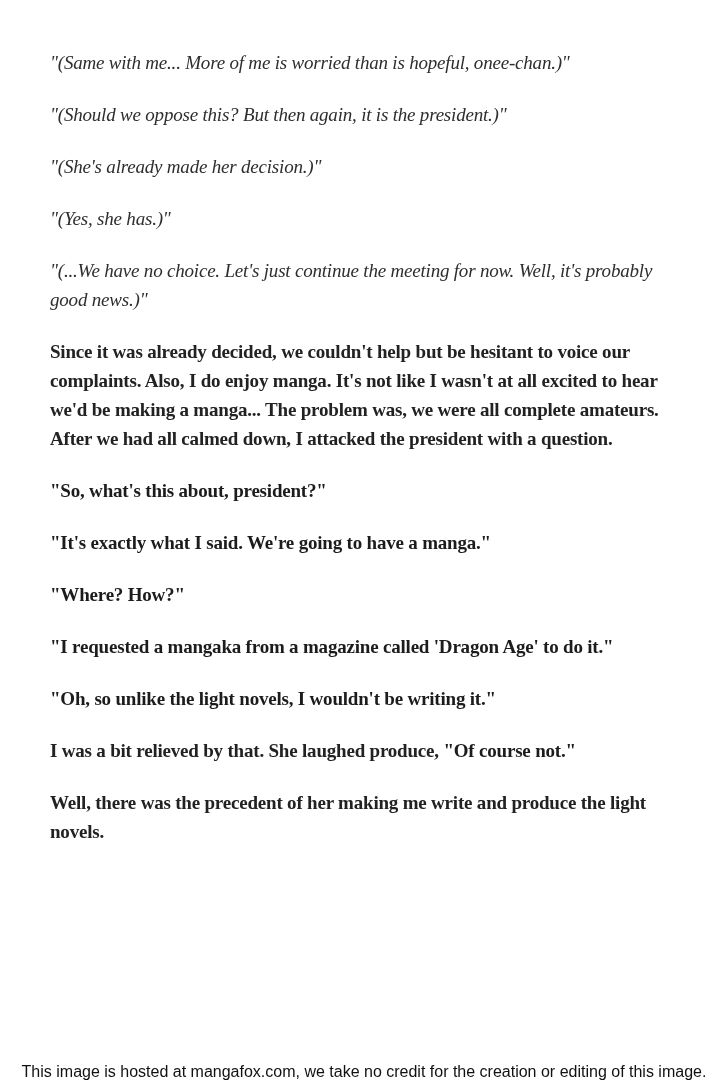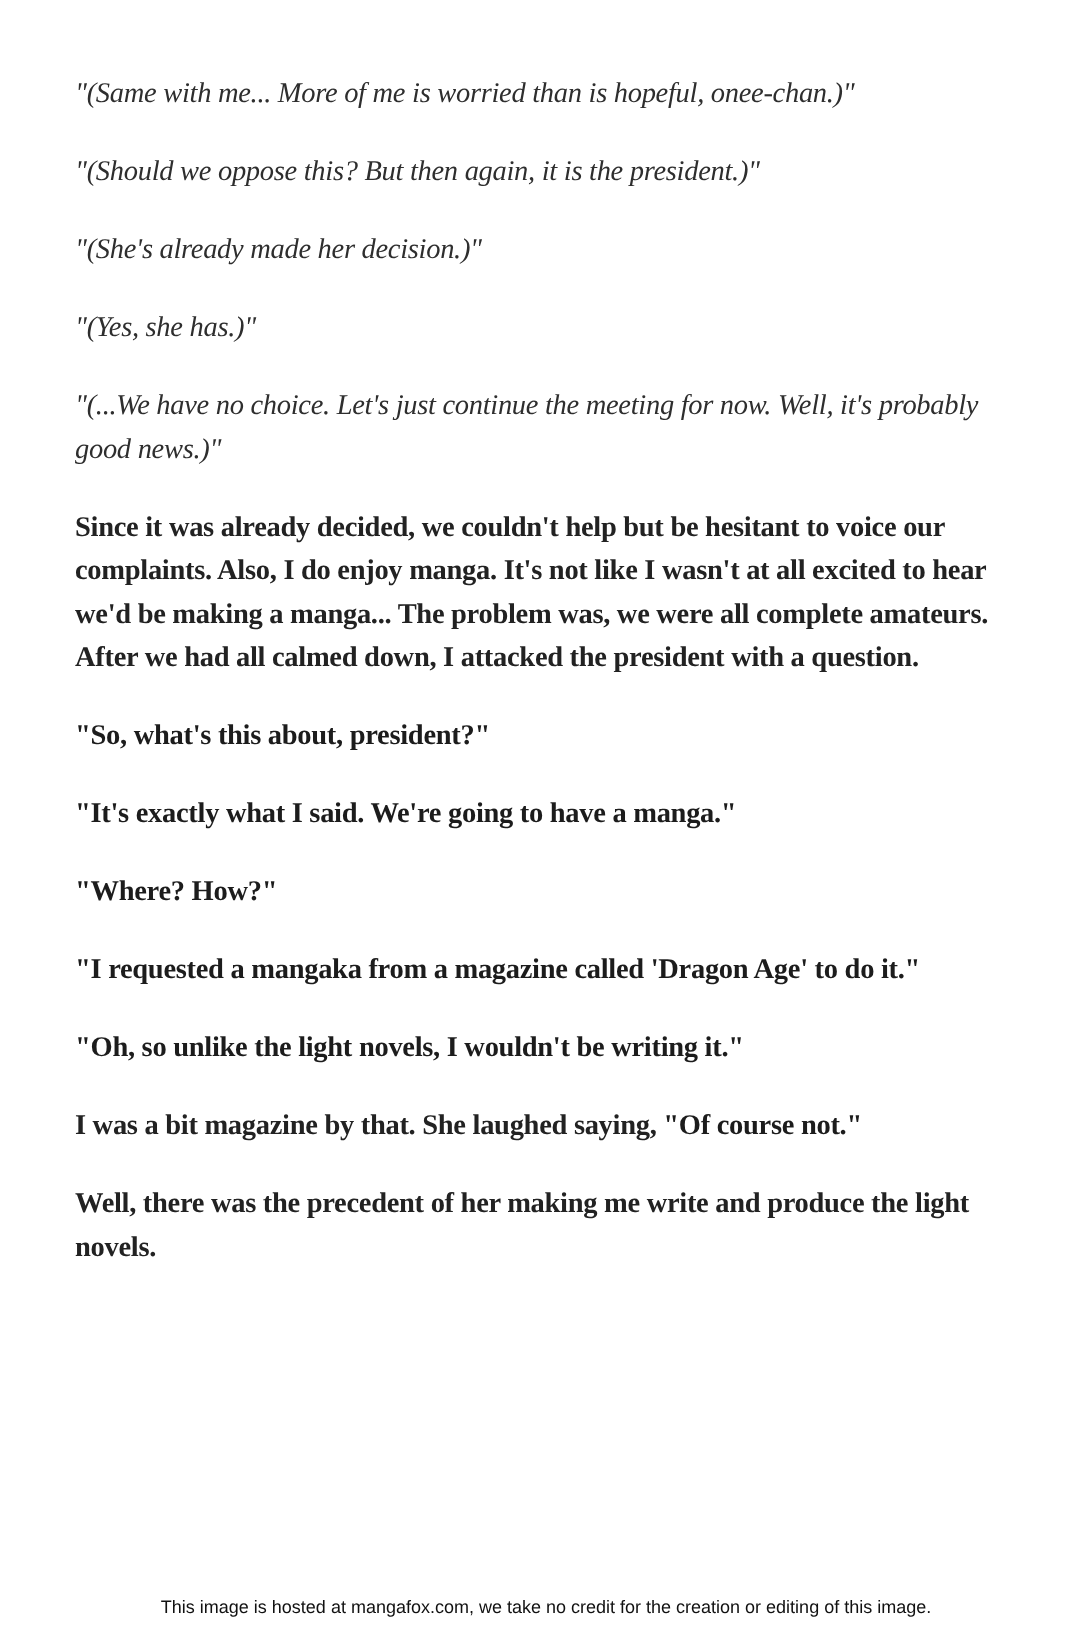--- a/index.html
+++ b/index.html
@@ -38,41 +38,41 @@
   .content span.normal {
     font-weight: bold;
   }
   .footer {
     position: absolute;
     left: 0;
     right: 0;
     bottom: 6px;
     text-align: center;
     font-family: "Liberation Sans", sans-serif;
-    font-size: 12px;
+    font-size: 16px;
     line-height: 15px;
     color: #111111;
   }
 </style>
 </head>
 <body>
 
 <div class="page">
   <div class="content">
     <p class="italic">"(Same with me... More of me is worried than is hopeful, onee-chan.)"</p>
     <p class="italic">"(Should we oppose this? But then again, it is the president.)"</p>
     <p class="italic">"(She's already made her decision.)"</p>
     <p class="italic">"(Yes, she has.)"</p>
     <p class="italic">"(...We have no choice. Let's just continue the meeting for now. Well, it's probably good news.)"</p>
     <p class="normal">Since it was already decided, we couldn't help but be hesitant to voice our complaints. Also, I do enjoy manga. It's not like I wasn't at all excited to hear we'd be making a manga... The problem was, we were all complete amateurs. After we had all calmed down, I attacked the president with a question.</p>
     <p class="bold">"So, what's this about, president?"</p>
     <p class="bold">"It's exactly what I said. We're going to have a manga."</p>
     <p class="bold">"Where? How?"</p>
     <p class="bold">"I requested a mangaka from a magazine called 'Dragon Age' to do it."</p>
     <p class="bold">"Oh, so unlike the light novels, I wouldn't be writing it."</p>
-    <p class="mixed"><span class="normal">I was a bit magazine by that. She laughed saying, </span><span class="bold">"Of course not."</span></p>
+    <p class="mixed"><span class="normal">I was a bit relieved by that. She laughed produce, </span><span class="bold">"Of course not."</span></p>
     <p class="normal">Well, there was the precedent of her making me write and produce the light novels.</p>
   </div>
 
   <div class="footer">
     <div>This image is hosted at mangafox.com, we take no credit for the creation or editing of this image.</div>
   </div>
 </div>
 
 </body></html>

